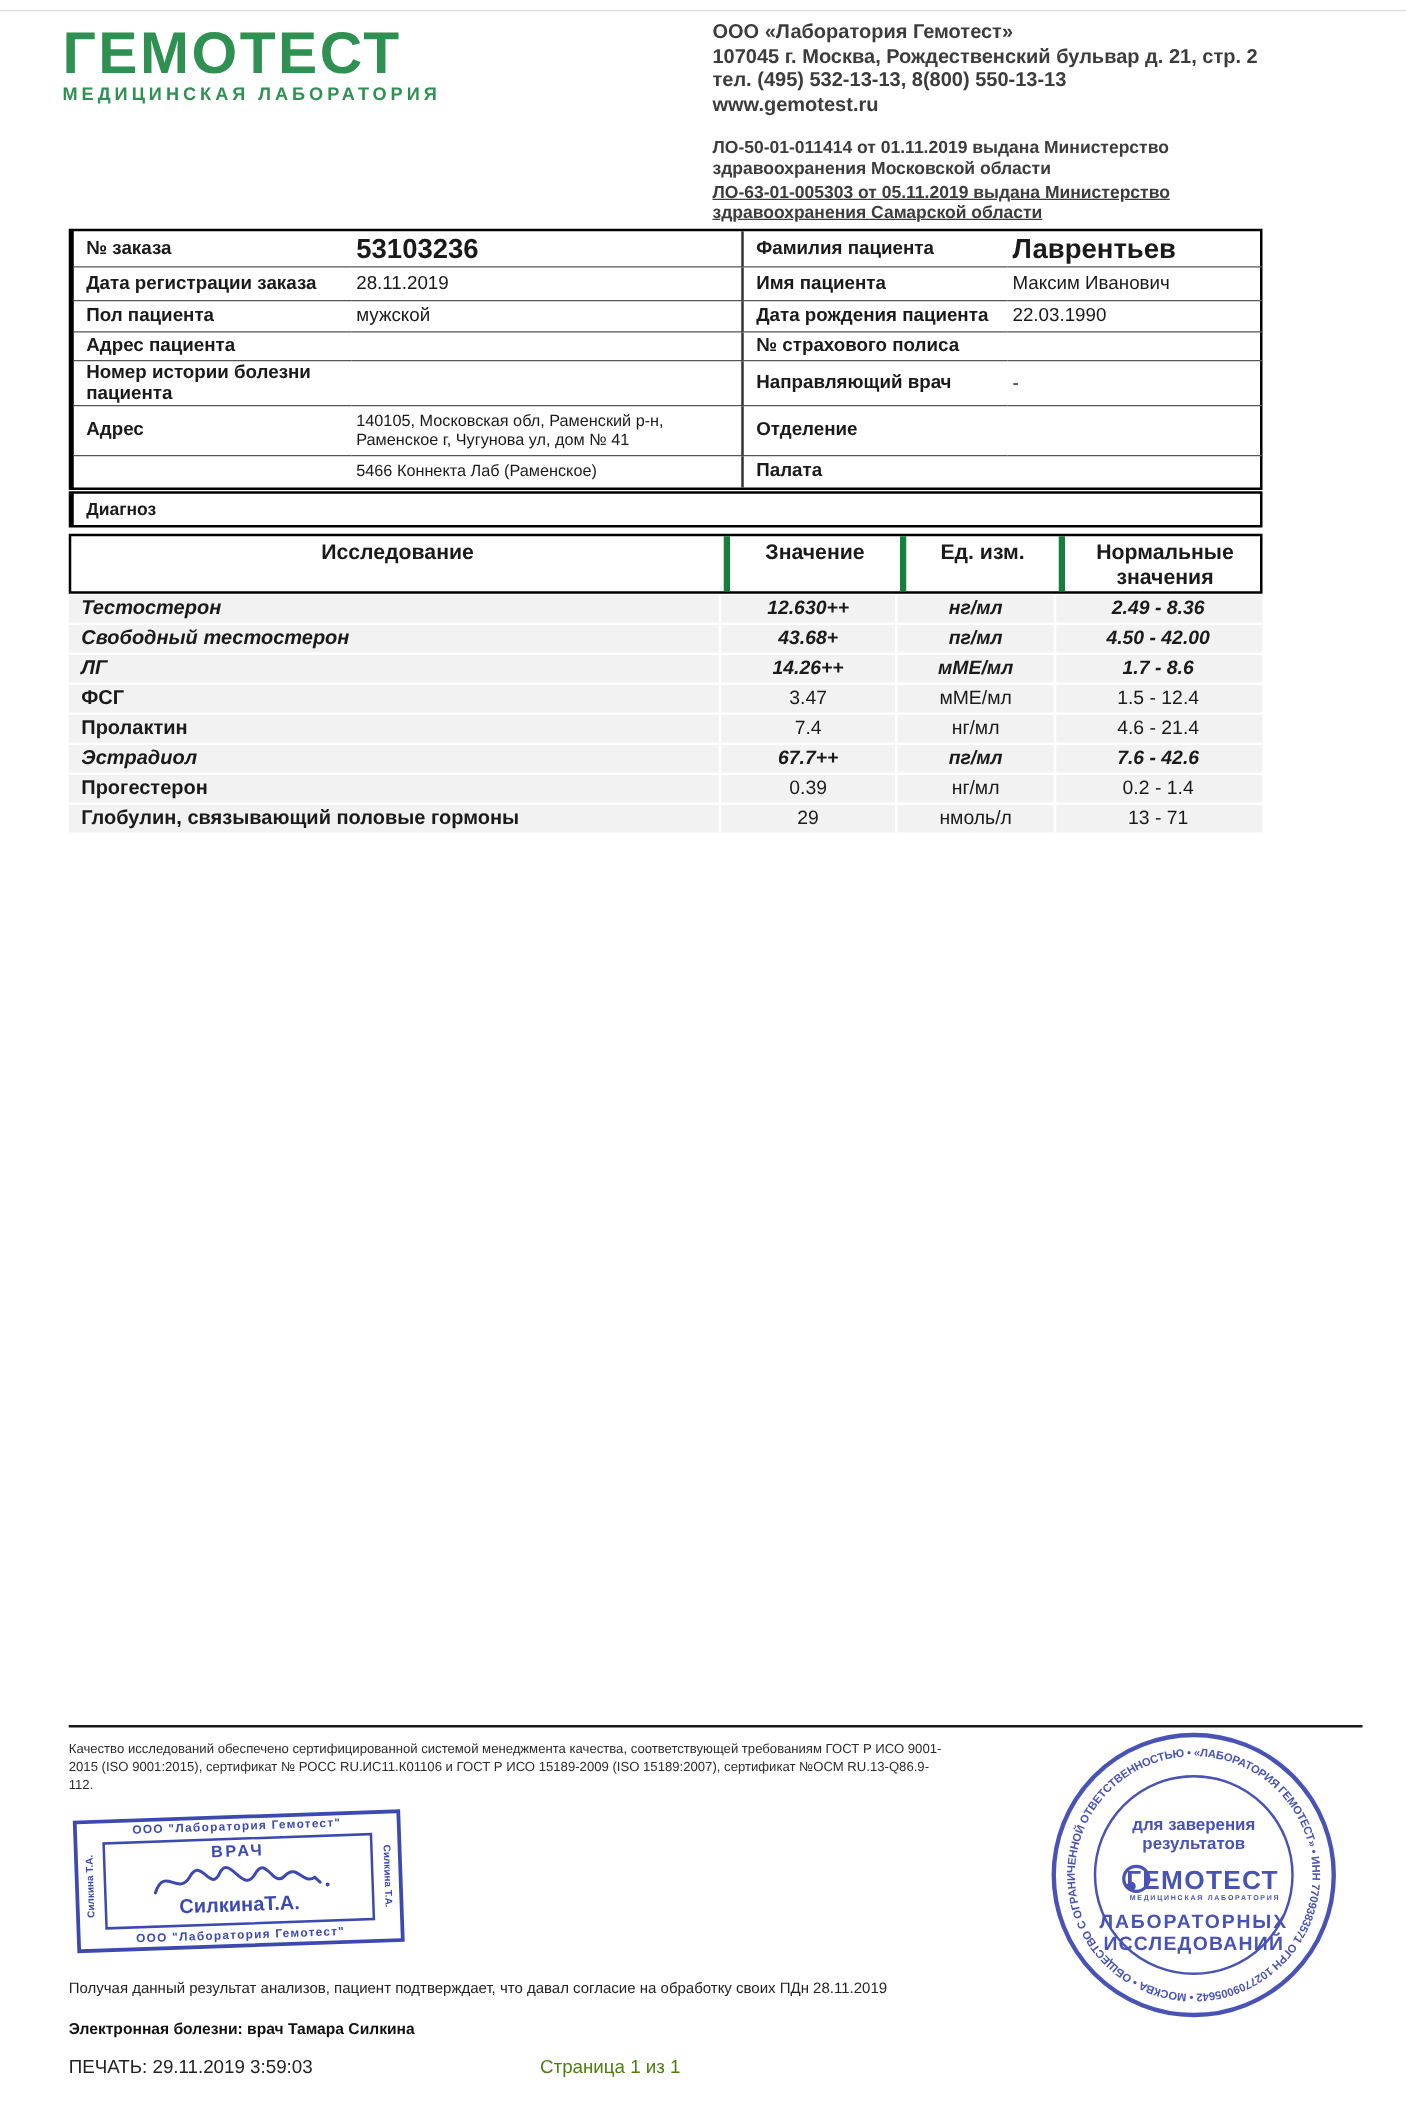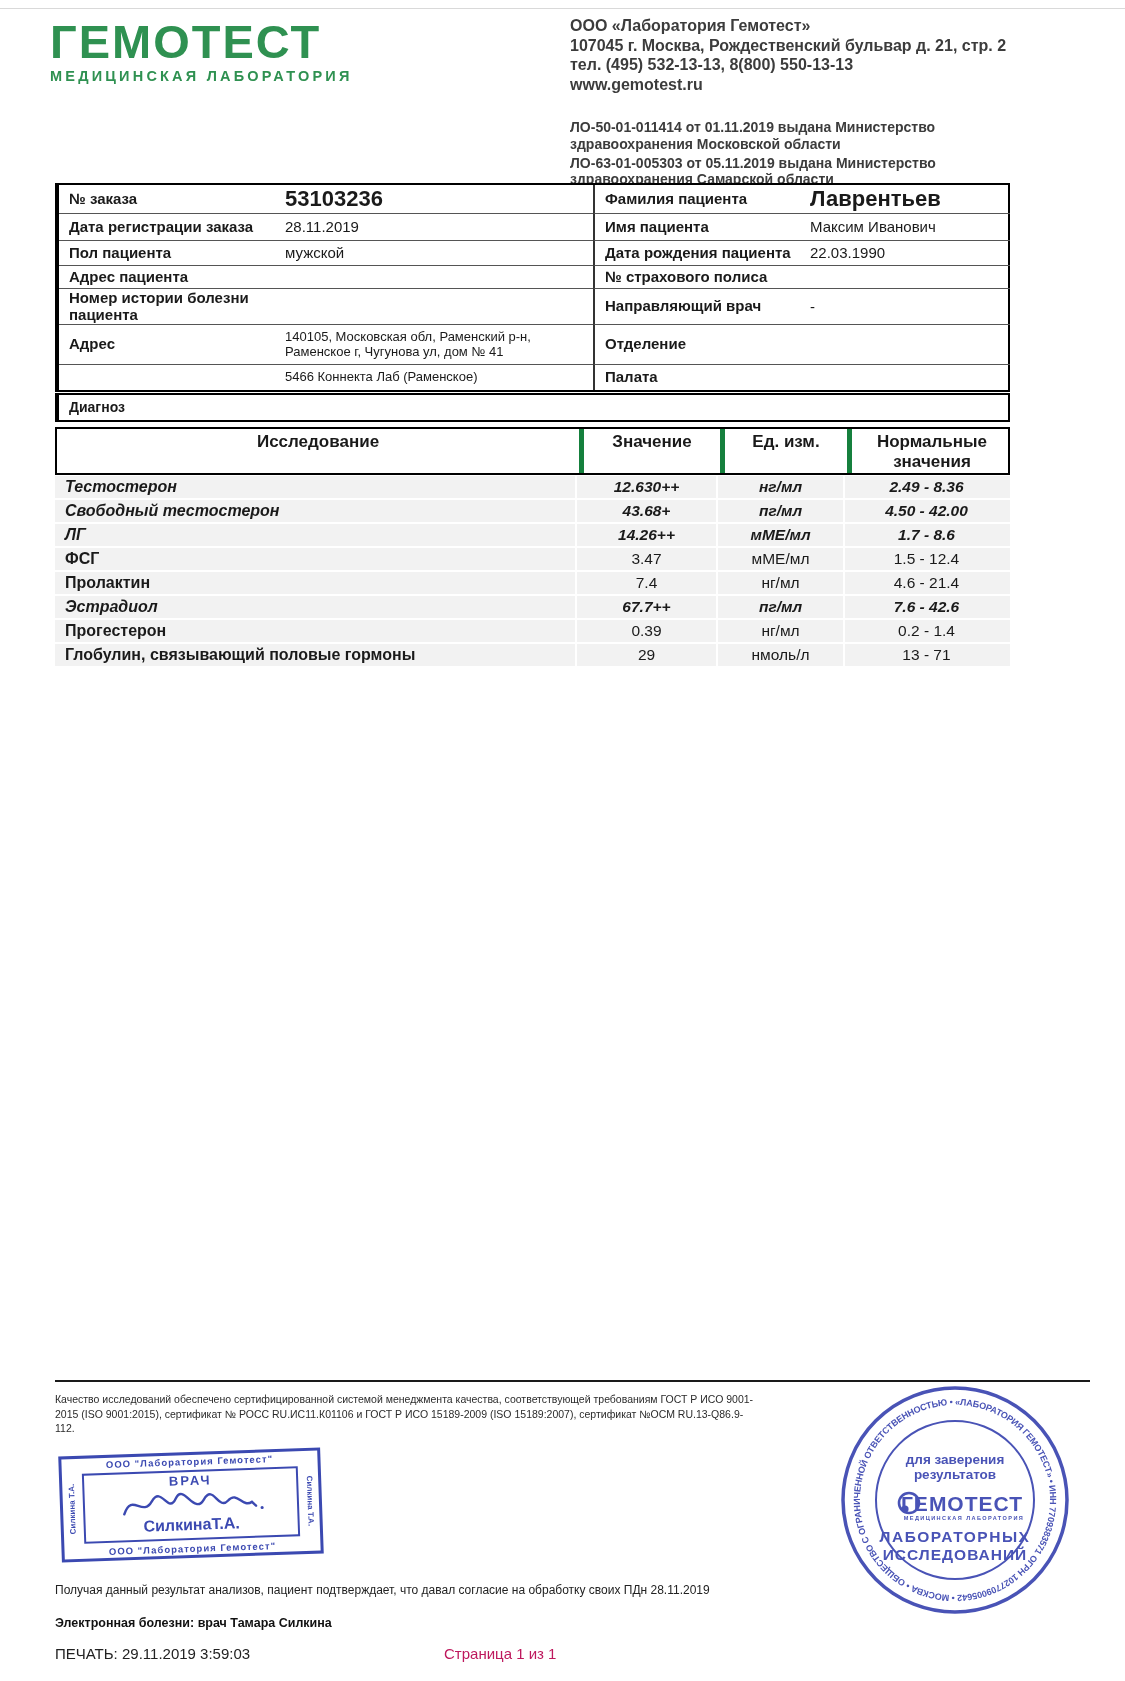--- a/index.html
+++ b/index.html
@@ -8,22 +8,22 @@
   .page { position:relative; width:1125px; height:1681px; background:#fff; overflow:hidden; }
 
   .top-line { position:absolute; left:0; top:8px; width:1125px; height:1px; background:#d9d9d9; }
 
   
   .logo { position:absolute; left:50px; top:18px; color:#2f9151; }
   .logo-title { font-size:47px; font-weight:800; letter-spacing:2px; line-height:1; }
   .logo-sub { font-size:14.5px; font-weight:bold; letter-spacing:3.2px; margin-top:3px; }
   .hdr-right { position:absolute; left:570px; top:16px; width:540px; color:#3c3c3c; }
   .hdr-line { font-size:16px; font-weight:bold; line-height:1.22; white-space:nowrap; }
-  .hdr-lic { margin-top:25px; width:420px; font-size:14px; font-weight:bold; line-height:1.2; color:#3c3c3c; }
-  .hdr-lic + .hdr-lic { margin-top:2px; }
+  .hdr-lic { margin-top:15px; width:420px; font-size:14px; font-weight:bold; line-height:1.2; color:#3c3c3c; }
+  .hdr-lic + .hdr-lic { margin-top:2px;text-decoration:underline; }
 
   
   .patient { position:absolute; left:55px; top:183px; width:955px;
              display:grid; grid-template-columns:222px 312px 213px 204px;
              grid-template-rows:29px 27px 25px 23px 36px 40px 25px;
              border:2px solid #000; border-left:4px solid #000; background:#fff; }
   .pcell { display:flex; align-items:center; border-bottom:1px solid #555; overflow:hidden; }
   .prow7 { border-bottom:none; }
   .plabel { font-size:15px; font-weight:bold; padding-left:10px; line-height:1.1; }
   .pvalue { font-size:15px; padding-left:4px; line-height:1.15; }
@@ -49,21 +49,21 @@
   .res-cell.name { padding-left:10px; font-weight:bold; font-size:16px; }
   .res-cell.val, .res-cell.unit, .res-cell.range { justify-content:center; border-left:2px solid #fff; }
   .res-row.flagged .res-cell { font-style:italic; font-weight:bold; }
 
   
   .foot-rule { position:absolute; left:55px; top:1380px; width:1035px; height:2px; background:#1a1a1a; }
   .cert { position:absolute; left:55px; top:1392px; width:700px; font-size:10.5px; line-height:1.4; color:#2b2b2b; }
   .consent { position:absolute; left:55px; top:1583px; font-size:12px; color:#222; }
   .esign { position:absolute; left:55px; top:1616px; font-size:12.5px; font-weight:bold; color:#111; }
   .print-line { position:absolute; left:55px; top:1645px; font-size:15px; color:#222; }
-  .page-num { position:absolute; left:444px; top:1645px; font-size:15px; color:#be185d; }
+  .page-num { position:absolute; left:432px; top:1645px; font-size:15px; color:#4d7c0f; }
 
   
   .doc-stamp { position:absolute; left:60px; top:1452px; width:262px; height:106px;
                border:3px solid #2b3aab; transform:rotate(-2deg); color:#2b3aab; opacity:.92; }
   .doc-inner { position:absolute; left:20px; right:20px; top:15px; bottom:15px;
                border:2px solid #2b3aab; display:flex; flex-direction:column; align-items:center; }
   .doc-btxt { position:absolute; width:100%; text-align:center; font-size:9.5px; font-weight:bold; letter-spacing:1px; }
   .doc-btxt.top { top:1px; }
   .doc-btxt.bottom { bottom:1px; }
   .doc-side { position:absolute; top:50%; font-size:8px; font-weight:bold; white-space:nowrap; }

